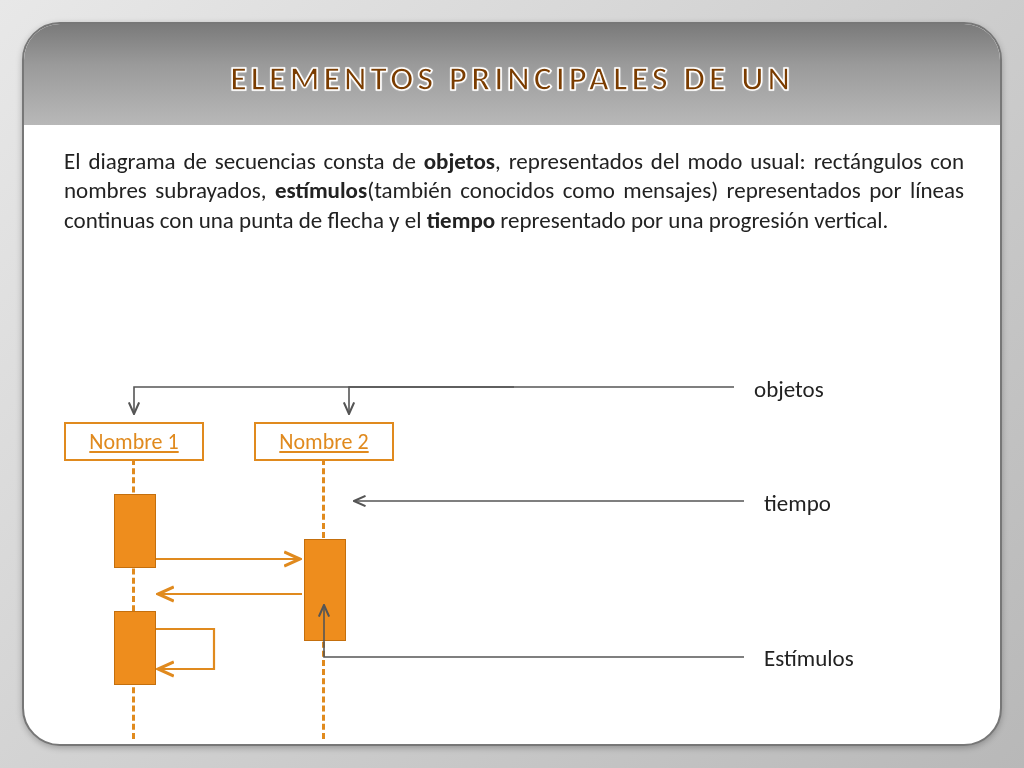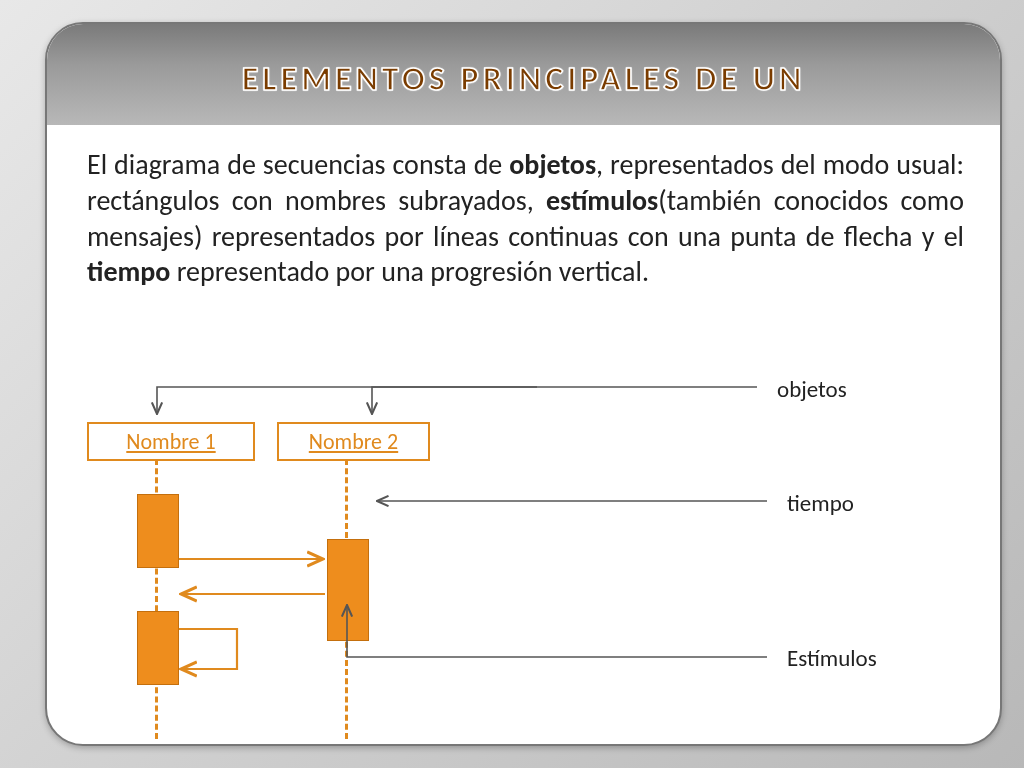--- a/index.html
+++ b/index.html
@@ -16,39 +16,38 @@
     position: absolute;
     top: 22px;
     left: 22px;
     right: 22px;
     bottom: 22px;
     background: #ffffff;
     border: 2px solid #777;
     border-radius: 38px;
     box-shadow: 0 2px 6px rgba(0,0,0,0.25);
     overflow: hidden;
-    margin-left: 23px;
   }
   .title-bar {
     background: linear-gradient(180deg, #7a7a7a 0%, #9a9a9a 40%, #b8b8b8 100%);
     padding: 34px 30px 26px;
     text-align: center;
   }
   .title-bar h1 {
     margin: 0;
     font-size: 34px;
     font-weight: 800;
     letter-spacing: 4px;
     color: #7a3c00;
     -webkit-text-stroke: 1.5px #ffffff;
     text-shadow: 0 0 2px #fff, 0 0 2px #fff;
   }
   .body-text {
     padding: 22px 36px 8px 40px;
-    font-size: 28px;
+    font-size: 23px;
     color: #222;
     text-align: justify;
     line-height: 1.28;
   }
   .body-text b { font-weight: 800; }
   .diagram-area {
     position: absolute;
     left: 40px;
     right: 40px;
     top: 355px;
@@ -95,24 +94,24 @@
   <div class="body-text">
     <span>El diagrama de secuencias consta de </span><b>objetos</b><span>, representados del modo usual: rectángulos con nombres subrayados, </span><b>estímulos</b><span>(también conocidos como mensajes) representados por líneas continuas con una punta de flecha y el </span><b>tiempo</b><span> representado por una progresión vertical.</span>
   </div>
 
   <div class="diagram-area">
 
     <div class="lbl" style="left:690px; top:-4px;">objetos</div>
     <div class="lbl" style="left:700px; top:110px;">tiempo</div>
     <div class="lbl" style="left:700px; top:265px;">Estímulos</div>
 
-    <div class="obj-box" style="left:0px; top:43px; width:168px;">
+    <div class="obj-box" style="left:0px; top:43px; width:140px;">
       <span>Nombre 1</span>
     </div>
-    <div class="obj-box" style="left:190px; top:43px; width:153px;">
+    <div class="obj-box" style="left:190px; top:43px; width:140px;">
       <span>Nombre 2</span>
     </div>
 
     <div class="lifeline" style="left:68px; top:80px; height:280px;"></div>
     <div class="lifeline" style="left:258px; top:80px; height:280px;"></div>
 
     <div class="activation" style="left:50px; top:115px; width:40px; height:72px;"></div>
     <div class="activation" style="left:240px; top:160px; width:40px; height:100px;"></div>
     <div class="activation" style="left:50px; top:232px; width:40px; height:72px;"></div>
 

